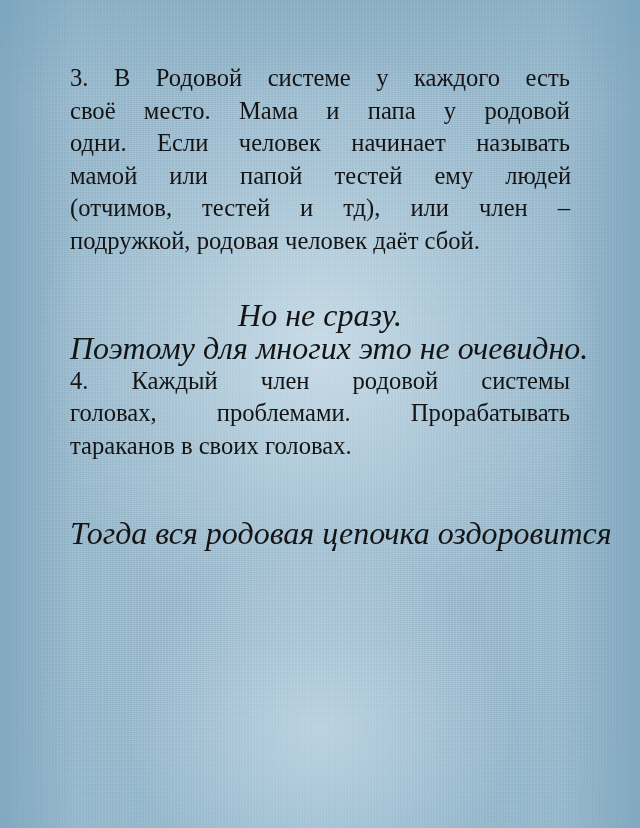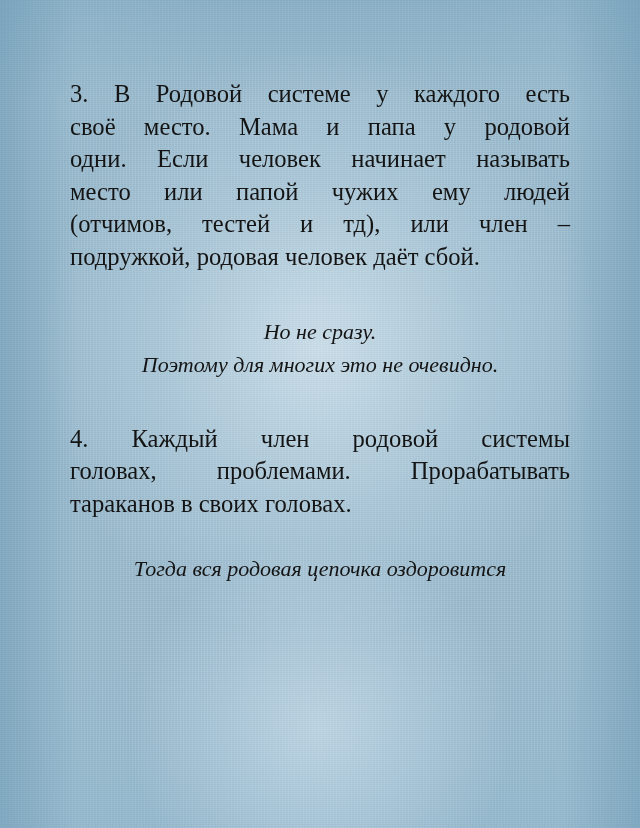--- a/index.html
+++ b/index.html
@@ -40,44 +40,44 @@
       display: block;
       text-align: justify;
       text-align-last: justify;
       white-space: nowrap;
     }
     .para .line.last {
       text-align-last: left;
     }
     .quote {
       font-style: italic;
-      font-size: 22px;
+      font-size: 32px;
       line-height: 33px;
       text-align: center;
       margin: 0;
     }
     .quote .line {
       display: block;
       white-space: nowrap;
     }
-    #para3 { margin-top: 16px; }
+    #para3 { margin-top: 0; }
     #quote1 { margin-top: 41px; }
-    #para4 { margin-top: 42px; }
-    #quote2 { margin-top: 32px; }
+    #para4 { }
+    #quote2 { margin-top: 55px; }
   </style>
 </head>
 <body>
 
 <div class="page">
 
   <p class="para" id="para3">
     <span class="line" style="display: block; word-spacing: 19.3307px;">3. В Родовой системе у каждого есть</span>
     <span class="line" style="display: block; word-spacing: 20.9219px;">своё место. Мама и папа у родовой</span>
     <span class="line" style="display: block; word-spacing: 24.2617px;">одни. Если человек начинает называть</span>
-    <span class="line" style="display: block; word-spacing: 25.8781px;">место или папой чужих ему людей</span>
+    <span class="line" style="display: block; word-spacing: 25.8781px;">мамой или папой тестей ему людей</span>
     <span class="line" style="display: block; word-spacing: 22.9193px;">(отчимов, тестей и тд), или член –</span>
     <span class="line last">подружкой, родовая человек даёт сбой.</span>
   </p>
 
   <p class="quote" id="quote1">
     <span class="line">Но не сразу.</span>
     <span class="line">Поэтому для многих это не очевидно.</span>
   </p>
 
   <p class="para" id="para4">

